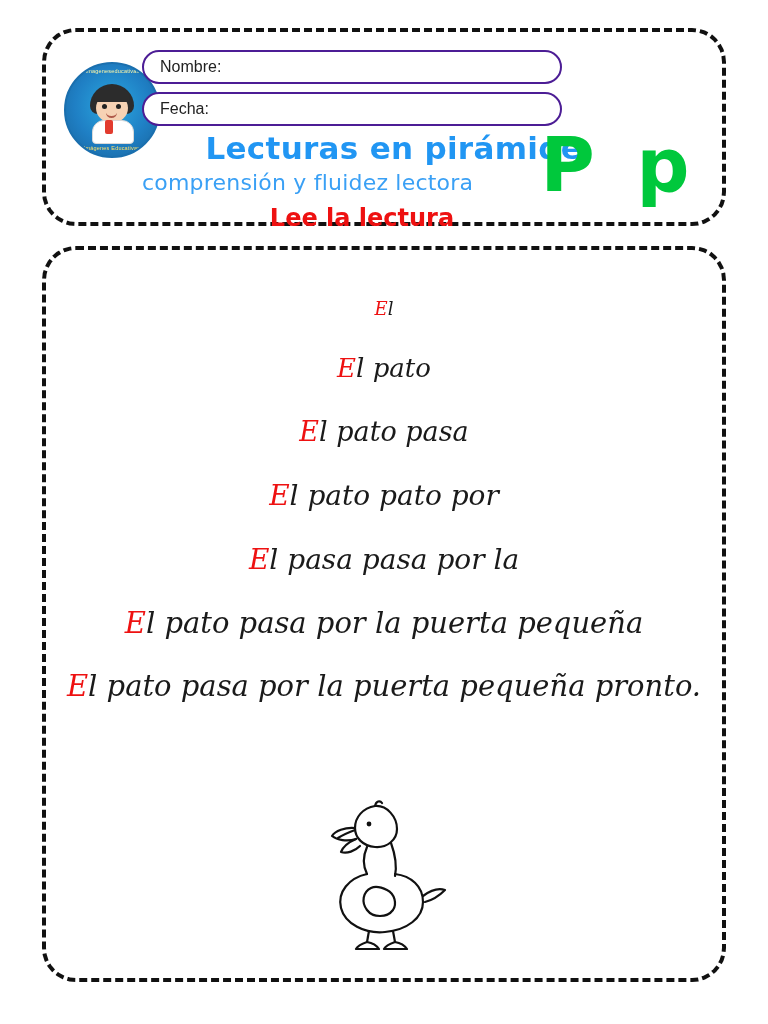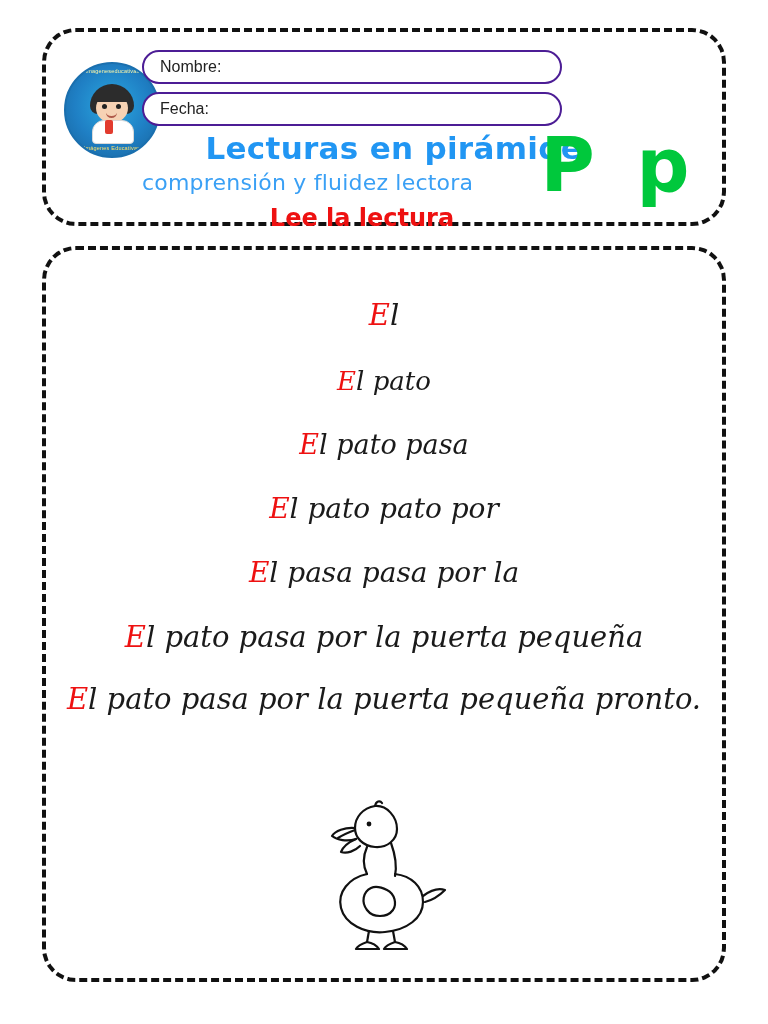--- a/index.html
+++ b/index.html
@@ -234,21 +234,21 @@
     font-family: "DejaVu Serif", serif;
     font-style: italic;
     color: #1a1a1a;
     white-space: nowrap;
     line-height: 1.2;
   }
   .pyramid-line .cap {
     color: #ee1111;
   }
 
-  .l1 { font-size: 29px; margin-bottom: 33px; }
+  .l1 { font-size: 18px; margin-bottom: 33px; }
   .l2 { font-size: 26px; margin-bottom: 32px; }
   .l3 { font-size: 27px; margin-bottom: 31px; }
   .l4 { font-size: 28px; margin-bottom: 30px; }
   .l5 { font-size: 28px; margin-bottom: 30px; }
   .l6 { font-size: 29px; margin-bottom: 29px; }
   .l7 { font-size: 29px; margin-bottom: 28px; }
   .l8 { font-size: 29px; margin-bottom: 0; }
 
   
   .duck {

